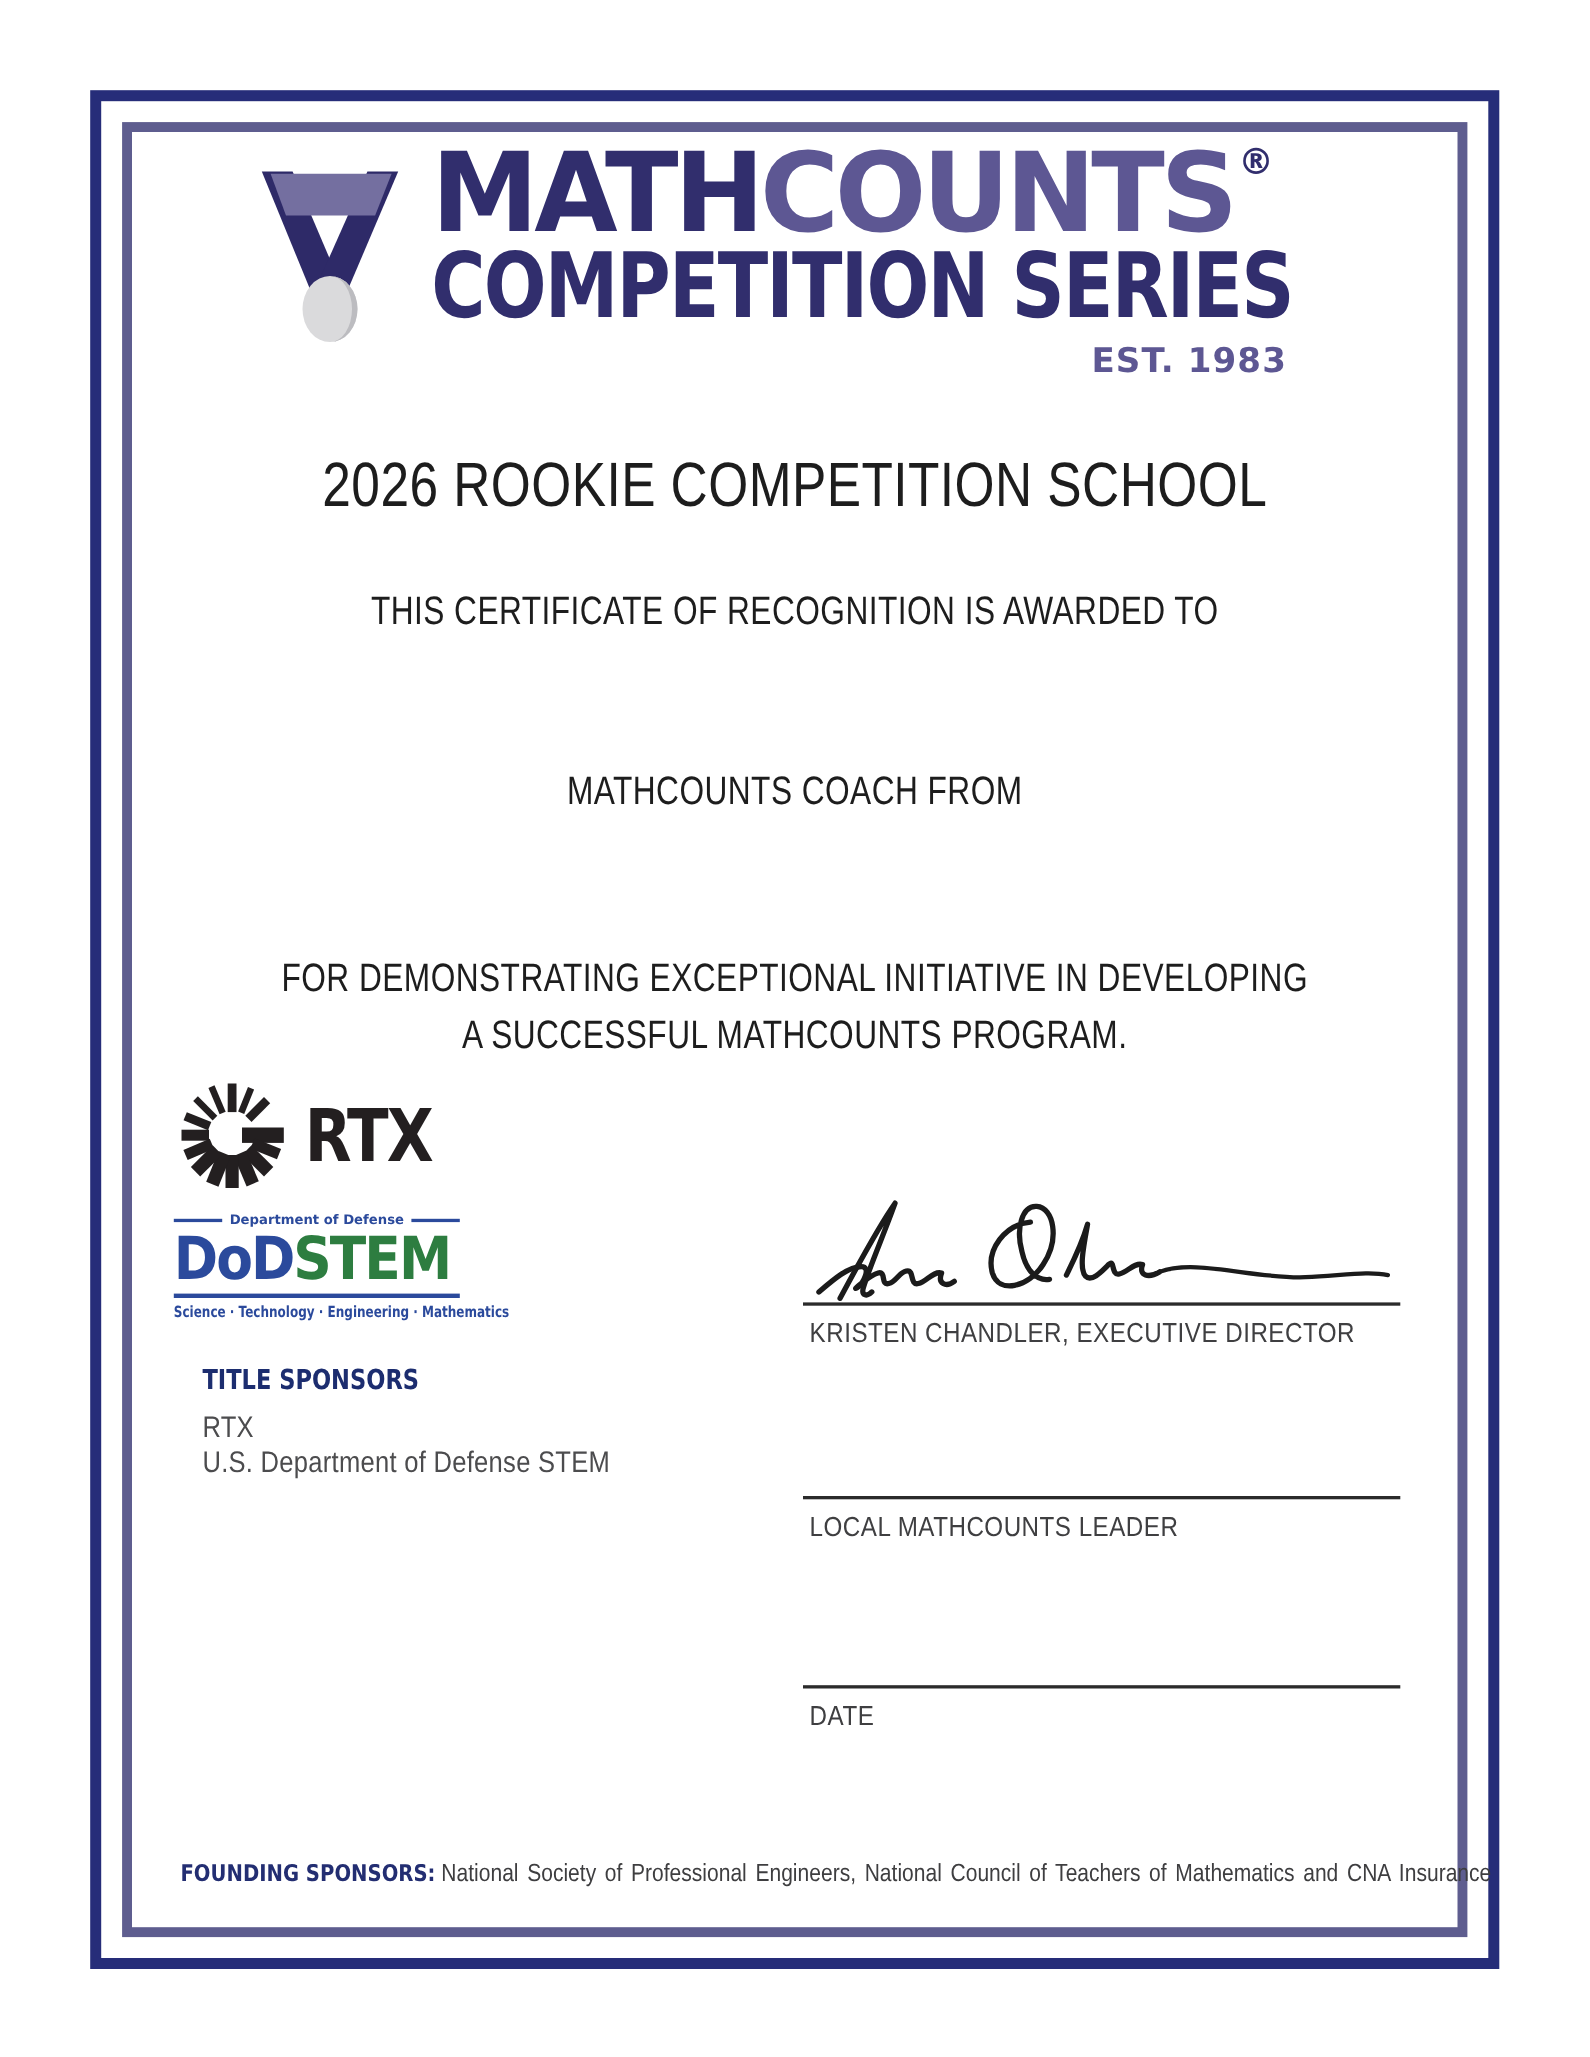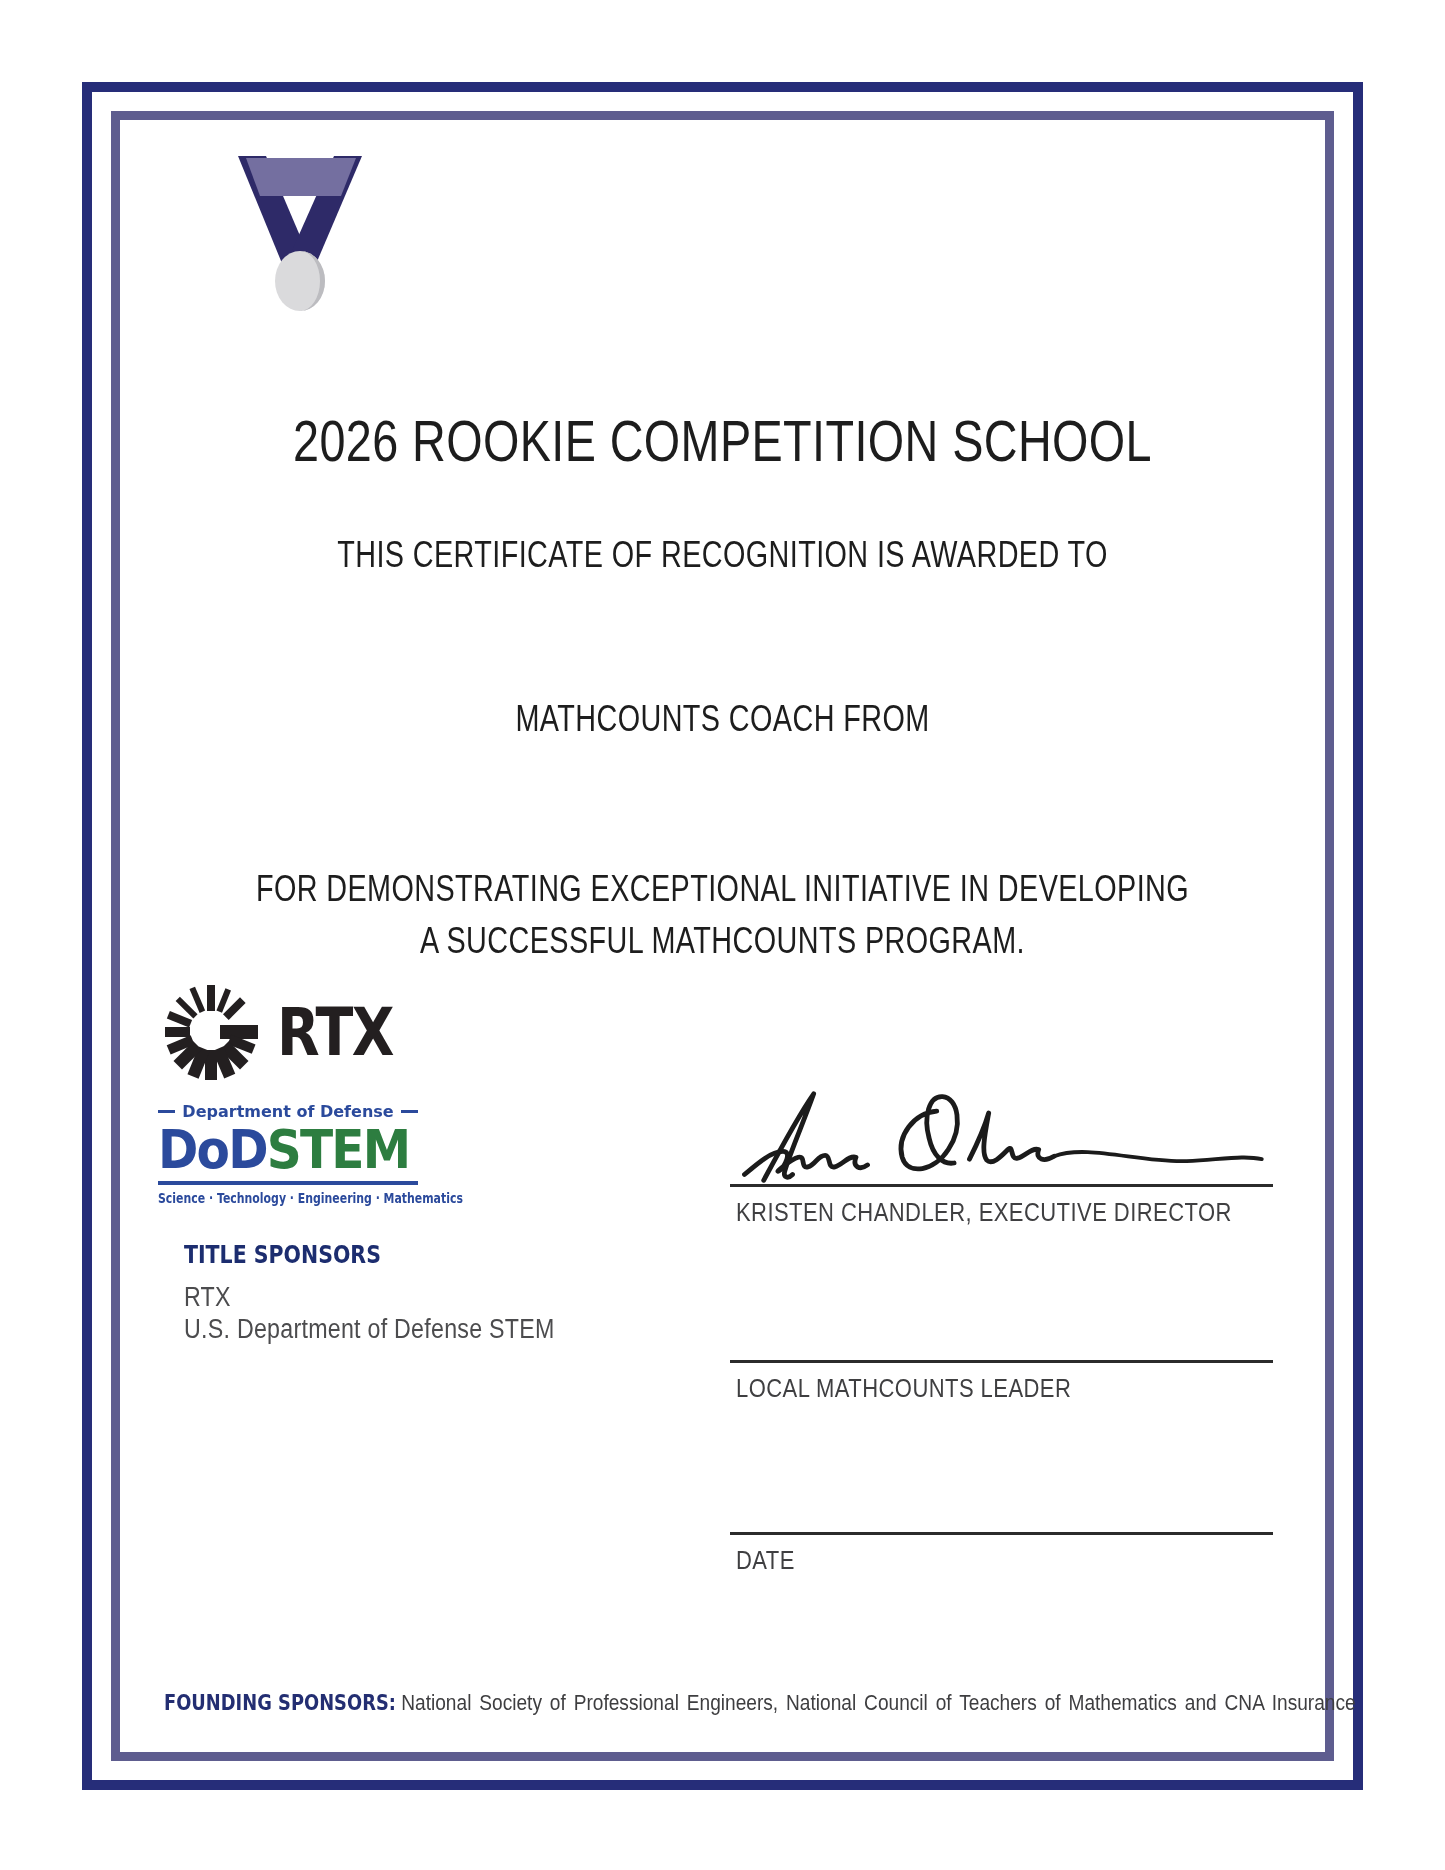--- a/index.html
+++ b/index.html
@@ -52,21 +52,21 @@
   .rtx-block { position:absolute; left:163px; top:984px; display:flex; align-items:center; gap:18px; }
   .rtx-word {
     font-family:"DejaVu Sans", sans-serif; font-weight:bold; font-size:66px;
     color:#231f20; letter-spacing:-2px; transform:scaleX(0.84); transform-origin:left;
   }
   
   .dod-block { position:absolute; left:158px; top:1102px; width:260px; }
   .dod-top { display:flex; align-items:center; gap:7px; }
   .dod-top .rule { flex:1; height:3px; background:#2b4a9c; }
   .dod-top .dod-top-text {
-    font-family:"DejaVu Sans", sans-serif; font-weight:bold; font-size:16px;
+    font-family:"DejaVu Sans", sans-serif; font-weight:bold; font-size:12px;
     color:#2b4a9c; white-space:nowrap; letter-spacing:0;
   }
   .dod-word {
     font-family:"DejaVu Sans", sans-serif; font-weight:bold; font-size:54px;
     line-height:1.0; letter-spacing:-2px; white-space:nowrap;
     transform:scaleX(0.9); transform-origin:left; margin-top:2px;
   }
   .dod-word .dod-blue { color:#2b4a9c; }
   .dod-word .stem-green { color:#2d7d40; }
   .dod-rule { height:4px; background:#2b4a9c; margin-top:4px; }
@@ -121,20 +121,27 @@
   <div class="border-inner"></div>
 
   <svg class="medal" width="142" height="168" viewBox="0 0 142 168">
     <polygon points="12,10 40,10 86,118 62,132" fill="#2e2a68"></polygon>
     <polygon points="136,10 108,10 60,118 84,132" fill="#2e2a68"></polygon>
     <polygon points="20,12 130,12 115,50 34,50" fill="#746fa0"></polygon>
     <ellipse cx="74" cy="135" rx="25" ry="30" fill="#dadadc"></ellipse>
     <path d="M74,105 a25,30 0 0 1 0,60 a20,30 0 0 0 0,-60 Z" fill="#bcbcc0"></path>
   </svg>
 
+  <div class="logo-text">
+    <div class="brand">
+      <span class="math">MATH</span><span class="counts">COUNTS</span><span class="reg">®</span>
+    </div>
+    <div class="series">COMPETITION SERIES</div>
+    <div class="est">EST. 1983</div>
+  </div>
 
   <div class="cline title-line">2026 ROOKIE COMPETITION SCHOOL</div>
   <div class="cline body-line awarded-line">THIS CERTIFICATE OF RECOGNITION IS AWARDED TO</div>
   <div class="cline body-line recipient-line">MATHCOUNTS COACH FROM</div>
   <div class="cline body-line reason-line1">FOR DEMONSTRATING EXCEPTIONAL INITIATIVE IN DEVELOPING</div>
   <div class="cline body-line reason-line2">A SUCCESSFUL MATHCOUNTS PROGRAM.</div>
 
   <div class="rtx-block">
     <svg width="96" height="96" viewBox="0 0 96 96">
       <g transform="translate(48,48)" fill="#231f20">

